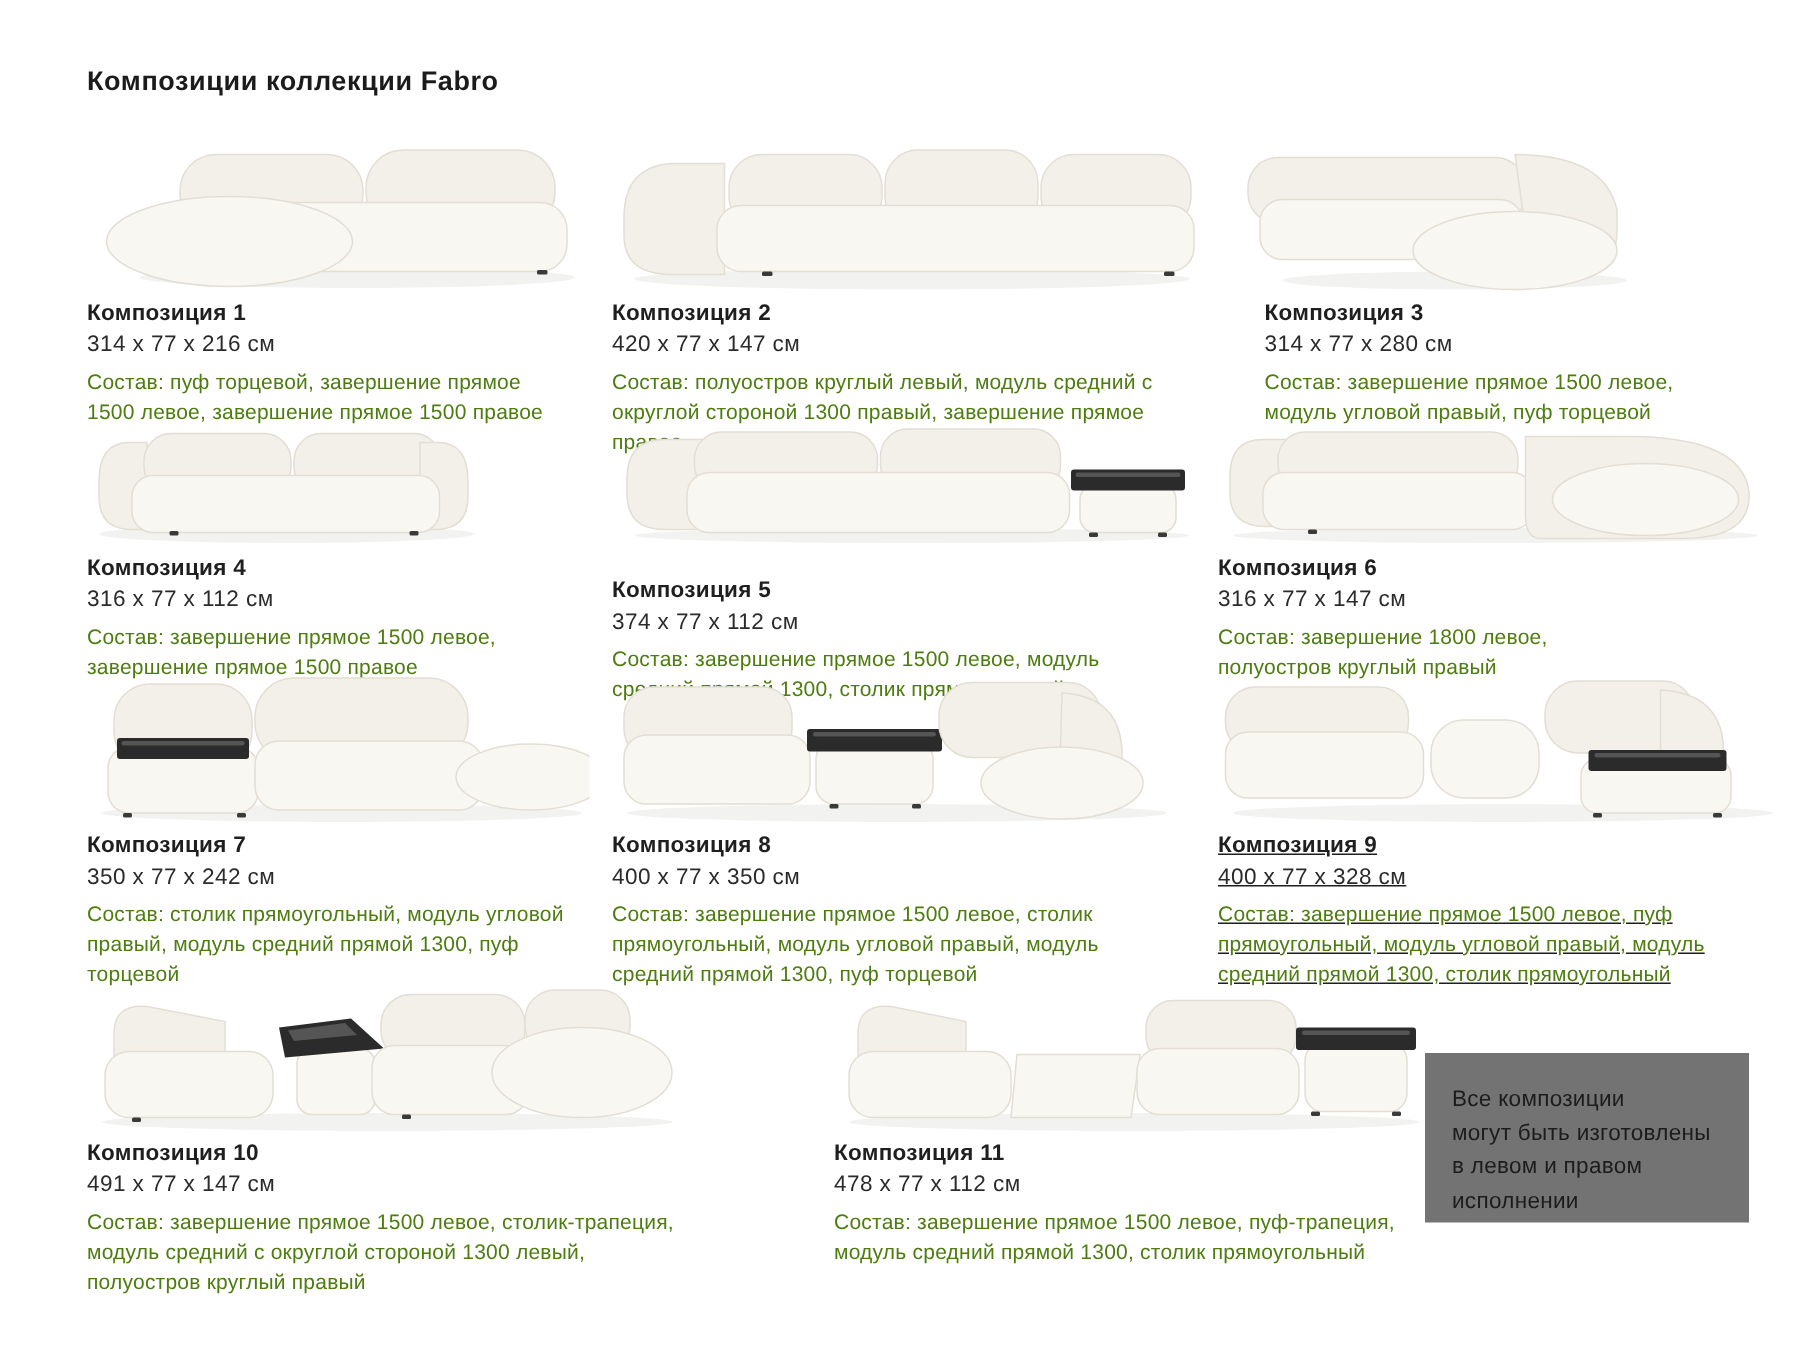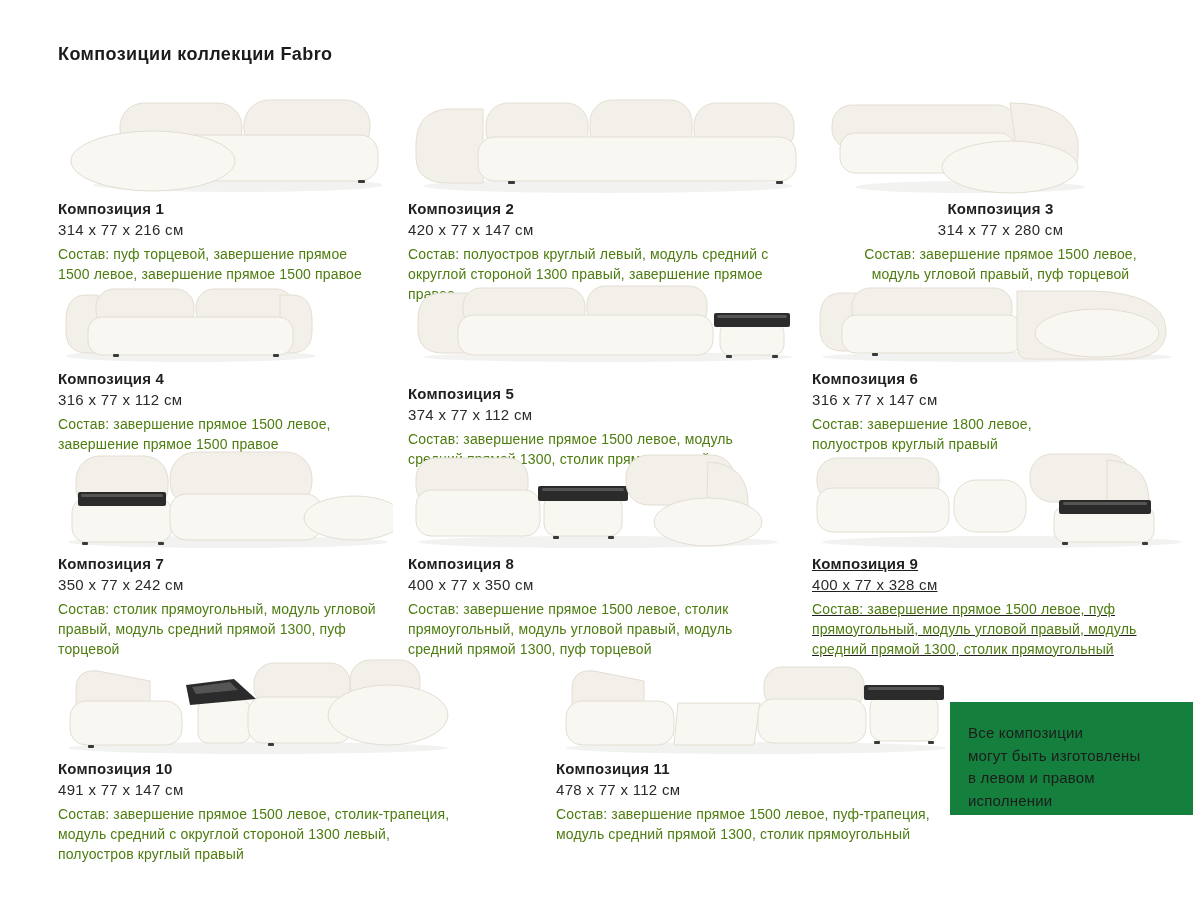--- a/index.html
+++ b/index.html
@@ -16,41 +16,41 @@
   .card { position:absolute; }
   .card .img { display:flex; align-items:flex-end; }
   .card .info { margin-top:5px; }
   .name  { font-size:15px; font-weight:700; color:#1f1f1f; margin:0 0 4px 0; letter-spacing:0.2px; }
   .dims  { font-size:15px; color:#2b2b2b; margin:0 0 7px 0; letter-spacing:0.3px; white-space:pre-wrap; }
   .desc  { font-size:14px; color:#4d7c0f; line-height:1.42; letter-spacing:0.15px; }
 
   
   .c1 { left:58px;  top:95px; }  .c1 .info { width:310px; }
   .c2 { left:408px; top:95px; }  .c2 .info { width:405px; }
-  .c3 { left:820px; top:95px;text-align:center; }  .c3 .info { width:315px; margin-left:23px; }
+  .c3 { left:820px; top:95px; }  .c3 .info { width:315px; margin-left:23px; }
   .c4 { left:58px;  top:283px; } .c4 .info { width:330px; margin-top:7px; }
   .c5 { left:408px; top:283px; } .c5 .info { width:350px; margin-top:22px; }
   .c6 { left:812px; top:283px; } .c6 .info { width:260px; margin-top:7px; }
   .c7 { left:58px;  top:450px; } .c7 .info { width:330px; }
   .c8 { left:408px; top:450px; } .c8 .info { width:345px; }
   .c9 { left:812px; top:450px;text-decoration:underline; } .c9 .info { width:365px; }
   .c10 { left:58px;  top:655px; } .c10 .info { width:400px; }
   .c11 { left:512px; top:655px;margin-left:44px; } .c11 .info { width:400px; }
 
   
   .s-main   { fill:#f3f0ea; stroke:#e3ded4; stroke-width:1; }
   .s-light  { fill:#f9f7f2; stroke:#e3ded4; stroke-width:1; }
   .s-dark   { fill:#2b2b2b; }
   .s-hl     { fill:#555555; }
   .s-shadow { fill:rgba(40,32,18,0.06); }
   .s-foot   { fill:#3a3a3a; }
 
   .note-box {
-    position:absolute; left:950px; top:702px; width:243px; height:113px;
-    background:#15803d; box-sizing:border-box; padding:20px 18px;
+    position:absolute; left:950px; top:702px; width:216px; height:113px;
+    background:#737373; box-sizing:border-box; padding:20px 18px;
   }
   .note-text {
     font-size:15px; line-height:1.5; color:#1c1c1c; white-space:pre-line; letter-spacing:0.2px;
   }
 </style>
 </head>
 <body>
 
 <div class="page-title">Композиции коллекции Fabro</div>
 

